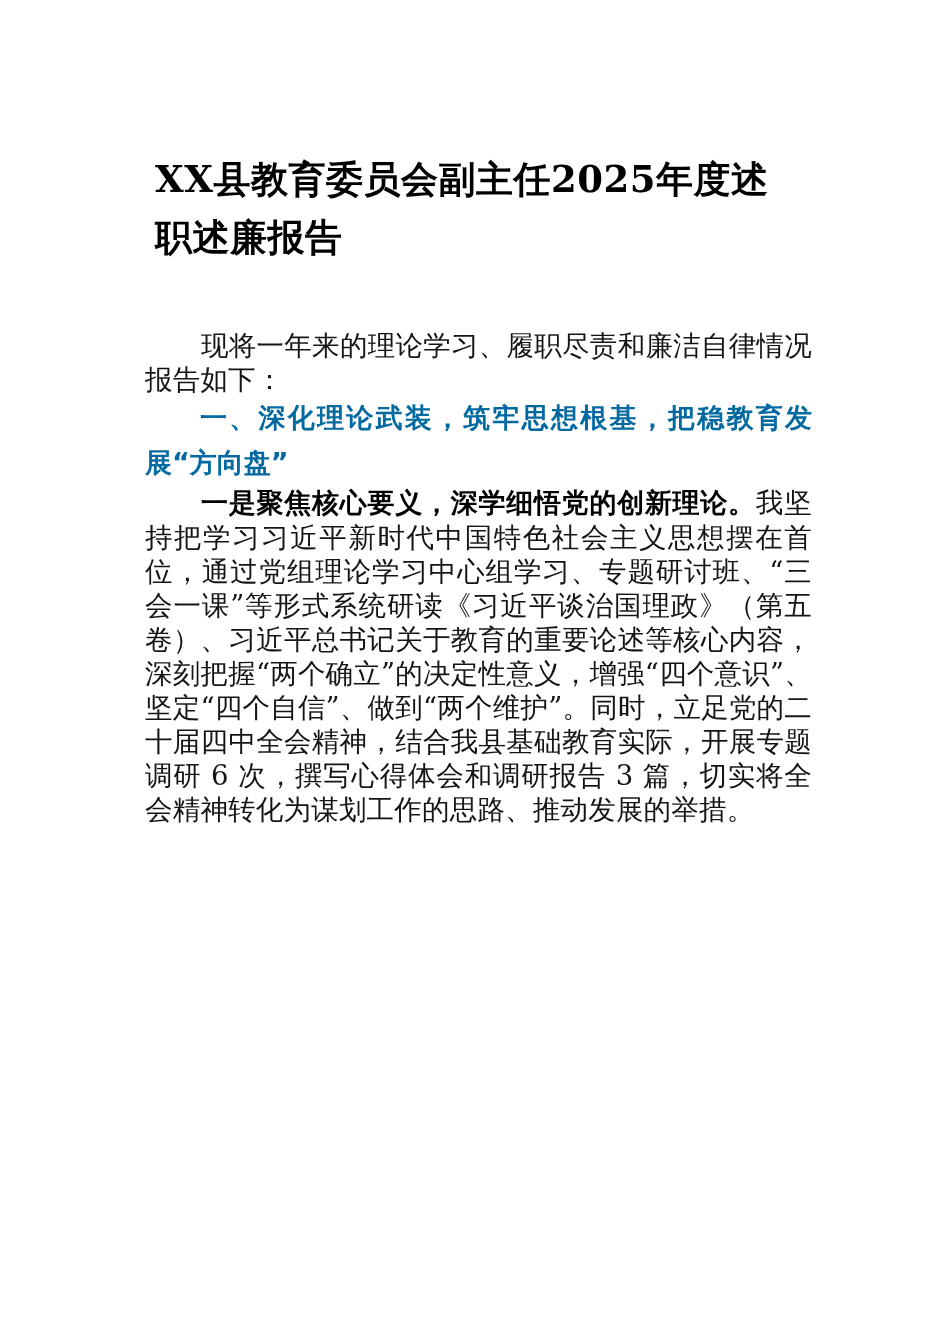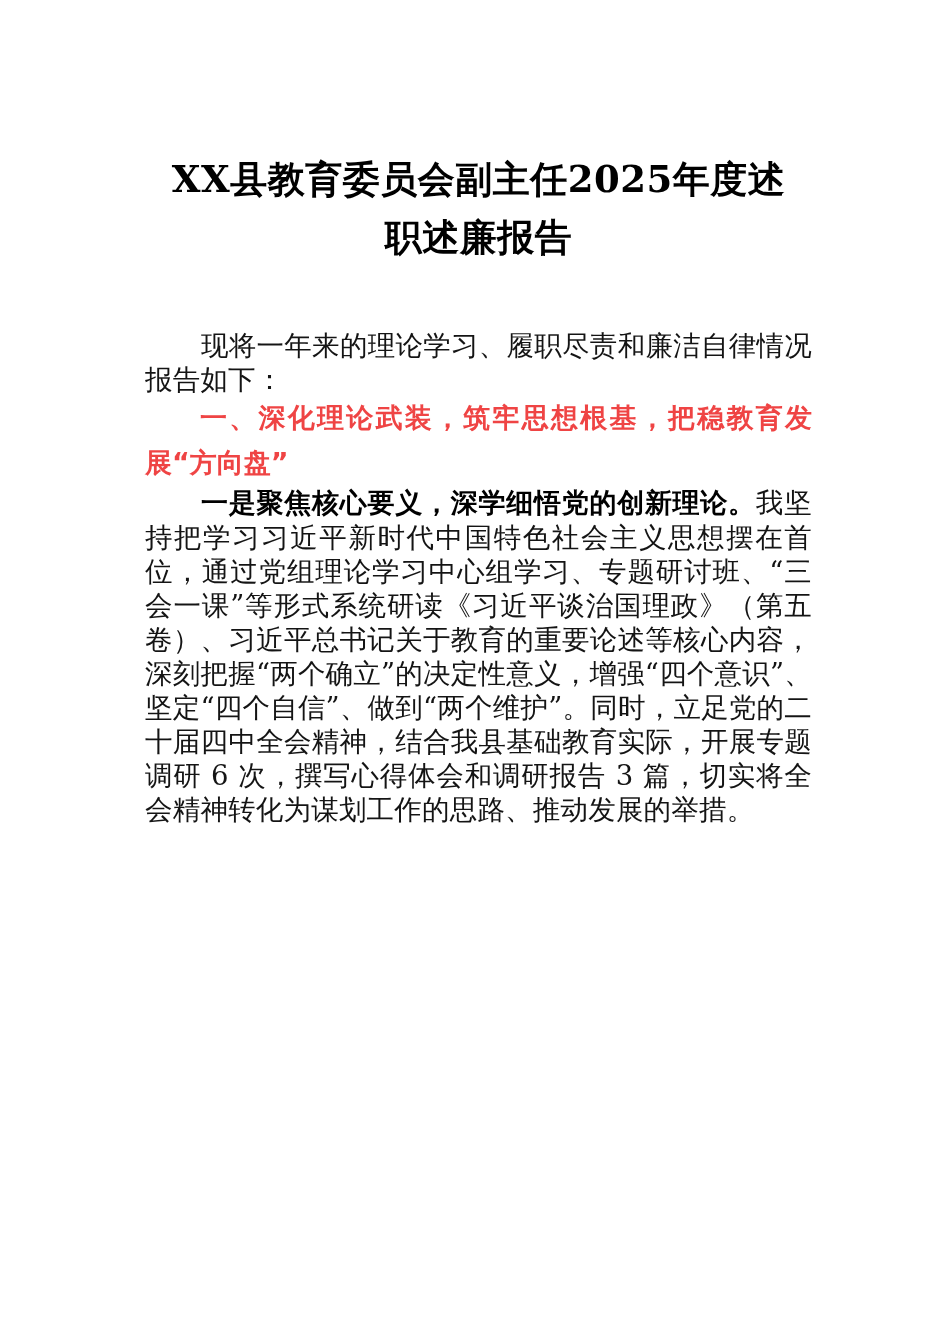--- a/index.html
+++ b/index.html
@@ -34,21 +34,20 @@
     top: 150px;
     width: 667px;
   }
 
   
   .doc-title {
     font-family: "DejaVu Serif", "Liberation Serif", serif;
     font-weight: bold;
     font-size: 37px;
     line-height: 58px;
-    text-align: center;
     letter-spacing: 0.5px;
     margin: 0 0 0 0;
     padding: 0 10px;
     color: #000000;
     text-rendering: optimizeLegibility;
   }
 
   
   .para {
     font-family: "DejaVu Serif", "Liberation Serif", serif;
@@ -84,21 +83,21 @@
   .heading {
     font-family: "DejaVu Sans", "Liberation Sans", sans-serif;
     font-weight: bold;
     font-size: 27px;
     line-height: 44.5px;
     text-align: justify;
     text-justify: inter-ideograph;
     text-indent: 55px;
     margin: 0;
     padding: 0;
-    color: #ef4444;
+    color: #0369a1;
   }
 </style>
 </head>
 <body>
 
 <div class="page">
   <div class="content">
 
     <h1 class="doc-title">XX县教育委员会副主任2025年度述职述廉报告</h1>
 

